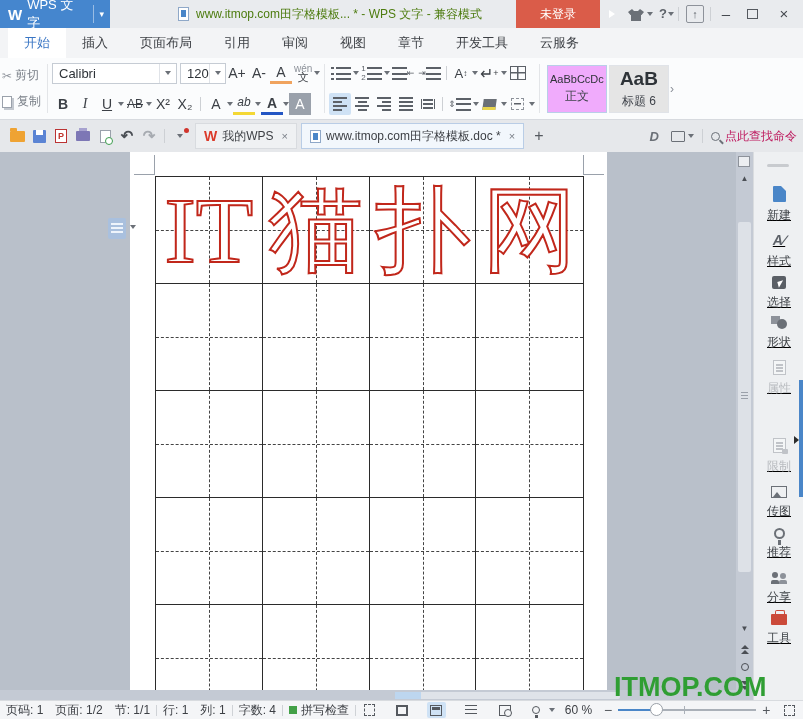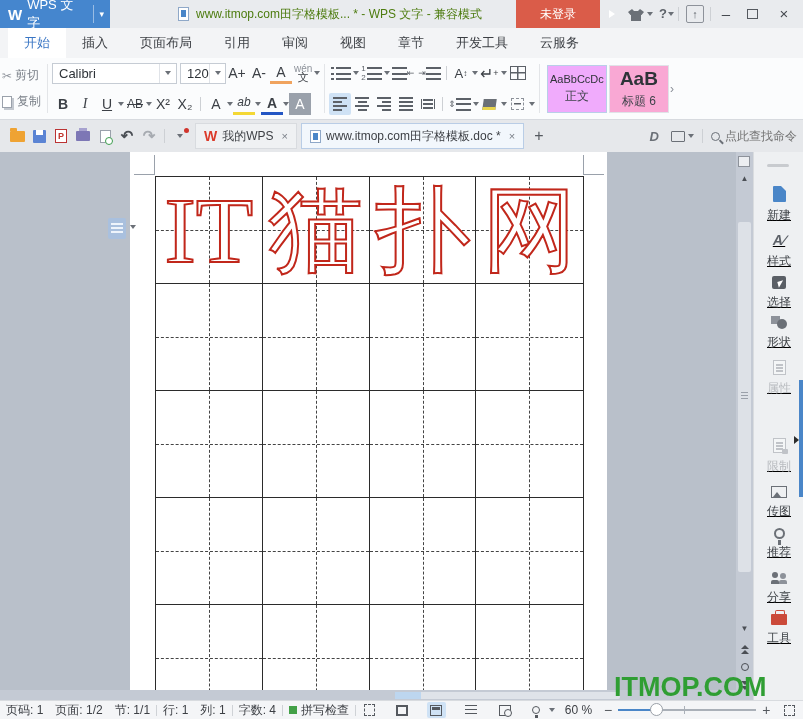--- a/index.html
+++ b/index.html
@@ -77,21 +77,21 @@
   .listico.bul::before { content:""; position:absolute; left:-5px; top:0; width:3px; height:13px;
     background:repeating-linear-gradient(to bottom,#5c6168 0 2px,transparent 2px 5.5px); }
   .alignico { width:14px; }
   .alignico div { height:2px; background:#5c6168; margin-bottom:2px; }
   .pbtn { min-width:22px; height:22px; display:flex; align-items:center; justify-content:center;
     cursor:pointer; padding:0 2px; }
   .pbtn.active { background:#cfe2f5; border-radius:2px; }
   .gridico { width:16px; height:14px; border:1.5px solid #5c6168; background:
     linear-gradient(#5c6168,#5c6168) 50% 0/1.5px 100% no-repeat,
     linear-gradient(#5c6168,#5c6168) 0 50%/100% 1.5px no-repeat; }
-  .stylebox { width:60px; height:48px; margin:3px 1px; background:#f9a8d4; border:1px solid #e0e3e8;
+  .stylebox { width:60px; height:48px; margin:3px 1px; background:#e5e5e5; border:1px solid #e0e3e8;
     display:flex; flex-direction:column; align-items:center; justify-content:center; cursor:pointer; }
   .stylebox.sel { background:#f0abfc; border-color:#b9cfe8; }
   .stylebox .prev { font-size:11px; color:#2e3338; }
   .stylebox .prev.big { font-size:19px; font-weight:bold; }
   .stylebox .nm { font-size:12px; color:#3f434a; margin-top:3px; }
   .gal-arrow { width:12px; display:flex; align-items:center; color:#8a8f98; font-size:12px; cursor:pointer; }
 
   
   #tabbar { left:0; top:120px; width:803px; height:32px; background:#e6e8eb;
     display:flex; align-items:center; padding-left:6px; }
@@ -486,21 +486,21 @@
       <span>www.itmop.com田字格模板.doc *</span>
       <span class="closex">×</span>
     </div>
     <span class="newtab">+</span>
     <div id="findcmd">
       <span class="d-ico" style="margin-right:12px">D</span>
       <span class="panel-ico"></span>
       <span class="caret" style="margin:0 8px 0 3px"></span>
       <span class="vsep" style="position:static;margin-right:8px"></span>
       <span class="mag"></span>
-      <span style="font-size:12px;color:#737373">点此查找命令</span>
+      <span style="font-size:12px;color:#be185d">点此查找命令</span>
     </div>
   </div>
 
   <div id="docarea" class="abs">
     <div id="page">
       <span class="cropmark" style="left:24px;top:3px;width:1px;height:20px"></span>
       <span class="cropmark" style="left:4px;top:22px;width:20px;height:1px"></span>
       <span class="cropmark" style="left:453px;top:3px;width:1px;height:20px"></span>
       <span class="cropmark" style="left:454px;top:22px;width:20px;height:1px"></span>
       <div id="grid-clip">

